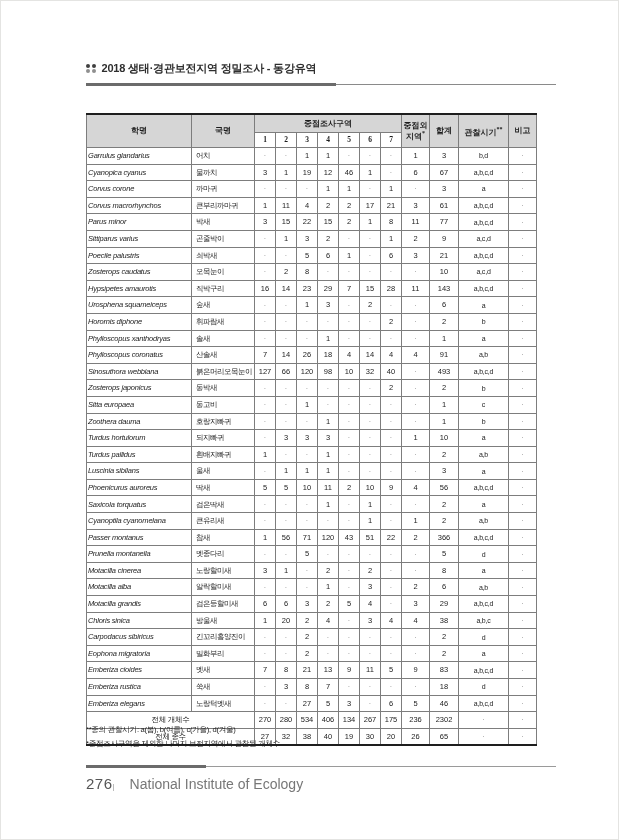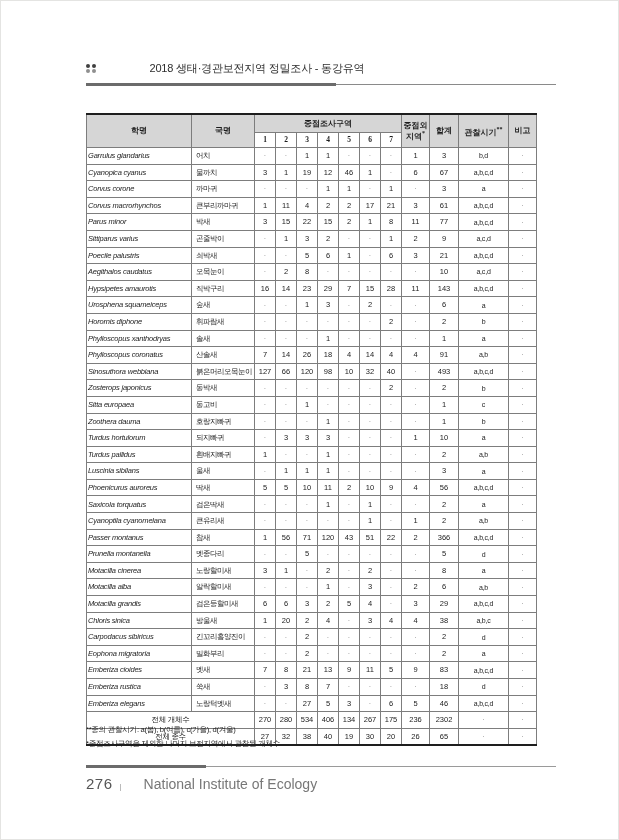--- a/index.html
+++ b/index.html
@@ -10,21 +10,21 @@
   }
   .page{position:absolute;inset:0;background:#fff;border:1px solid #e4e4e2;}
 
   
   .doc-header{position:absolute;left:85px;top:60px;width:470px;}
   .hdr-row{display:flex;align-items:center;gap:6px;}
   .hdr-icon{display:grid;grid-template-columns:4px 4px;grid-template-rows:4px 4px;gap:1.5px;}
   .hdr-icon i{display:block;border-radius:50%;}
   .hdr-icon i:nth-child(1),.hdr-icon i:nth-child(2){background:#3f3f3f;}
   .hdr-icon i:nth-child(3),.hdr-icon i:nth-child(4){background:#8f8f8f;}
-  .hdr-title{font-size:11px;font-weight:normal;color:#2e2e2e;letter-spacing:-0.2px;margin-left:48px;}
+  .hdr-title{font-size:11px;font-weight:bold;color:#2e2e2e;letter-spacing:-0.2px;}
   .hdr-rule{position:relative;margin-top:5px;height:3px;border-bottom:1px solid #8a8a8a;}
   .hdr-rule .thick{position:absolute;left:0;bottom:-2px;width:250px;height:3px;background:#6b6b6b;}
 
   
   table{
     position:absolute;left:85px;top:112px;width:450px;
     border-collapse:collapse;table-layout:fixed;
     border:1.4px solid #1e1e1e;border-top-width:2.4px;border-bottom-width:2px;
   }
   th,td{border:0.8px solid #7d7d7d;padding:0;text-align:center;vertical-align:middle;overflow:hidden;white-space:nowrap;}
@@ -42,21 +42,21 @@
   col.c-sci{width:105px;} col.c-kor{width:63px;}
   col.c-z{width:21px;} col.c-out{width:28px;} col.c-tot{width:29px;}
   col.c-sea{width:50px;} col.c-note{width:28px;}
 
   
   .footnotes{position:absolute;left:85px;top:722px;font-size:7.6px;line-height:1.8;color:#1f1f1f;letter-spacing:-0.3px;}
 
   
   .foot-rule{position:absolute;left:85px;top:765px;width:470px;height:1px;background:#9a9a9a;}
   .foot-rule .thick{position:absolute;left:0;top:-1.5px;width:120px;height:3.5px;background:#6b6b6b;}
-  .doc-footer{position:absolute;left:85px;top:774px;display:flex;align-items:baseline;gap:7px;}
+  .doc-footer{position:absolute;left:85px;top:774px;display:flex;align-items:baseline;}
   .page-num{font-size:15px;color:#555;letter-spacing:0.5px;}
   .foot-sep{color:#999;font-size:8px;}
   .foot-inst{font-size:14px;color:#777;margin-left:15px;}
 </style>
 </head>
 <body>
 
 <div class="page">
 
   <div class="doc-header">
@@ -210,21 +210,21 @@
           <td class="num">6</td>
           <td class="num">1</td>
           <td class="num dot">·</td>
           <td class="num">6</td>
           <td class="num">3</td>
           <td class="num">21</td>
           <td class="season">a,b,c,d</td>
           <td class="num dot">·</td>
         </tr>
         <tr>
-          <td class="sci">Aegithalos caudatus</td>
+          <td class="sci">Zosterops caudatus</td>
           <td class="kor">오목눈이</td>
           <td class="num dot">·</td>
           <td class="num">2</td>
           <td class="num">8</td>
           <td class="num dot">·</td>
           <td class="num dot">·</td>
           <td class="num dot">·</td>
           <td class="num dot">·</td>
           <td class="num dot">·</td>
           <td class="num">10</td>

